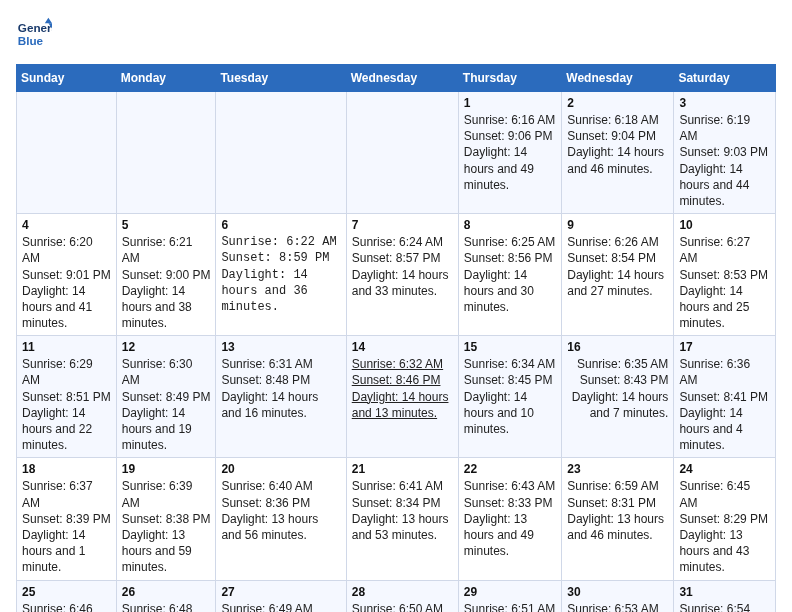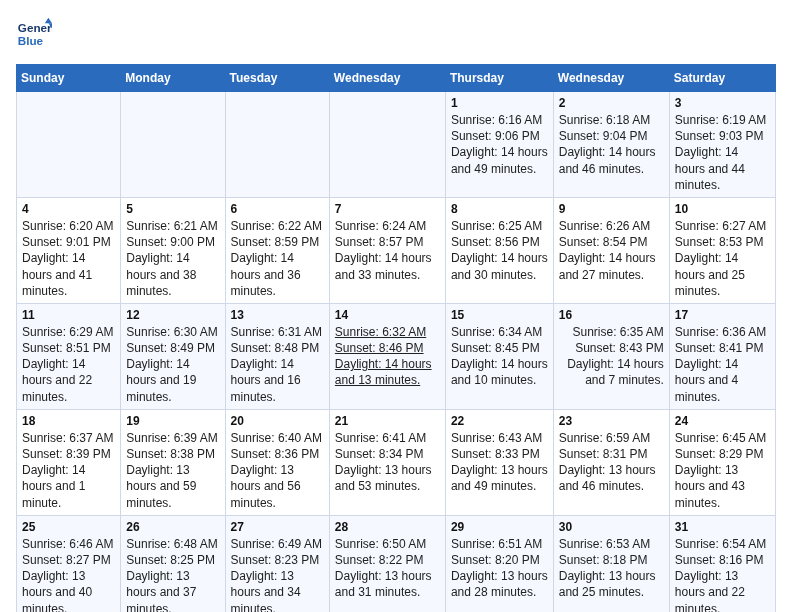--- a/index.html
+++ b/index.html
@@ -148,21 +148,21 @@
 Daylight: 14 hours and 41 minutes.</div>
         </td>
         <td>
           <div class="day-num">5</div>
           <div class="day-info" style="white-space: pre-line;">Sunrise: 6:21 AM
 Sunset: 9:00 PM
 Daylight: 14 hours and 38 minutes.</div>
         </td>
         <td>
           <div class="day-num">6</div>
-          <div class="day-info" style="white-space: pre-line;">Sunrise: 6:22 AM
+          <div class="day-info" style="white-space: pre-line; font-family: Liberation Mono, monospace;">Sunrise: 6:22 AM
 Sunset: 8:59 PM
 Daylight: 14 hours and 36 minutes.</div>
         </td>
         <td>
           <div class="day-num">7</div>
           <div class="day-info" style="white-space: pre-line;">Sunrise: 6:24 AM
 Sunset: 8:57 PM
 Daylight: 14 hours and 33 minutes.</div>
         </td>
         <td>

